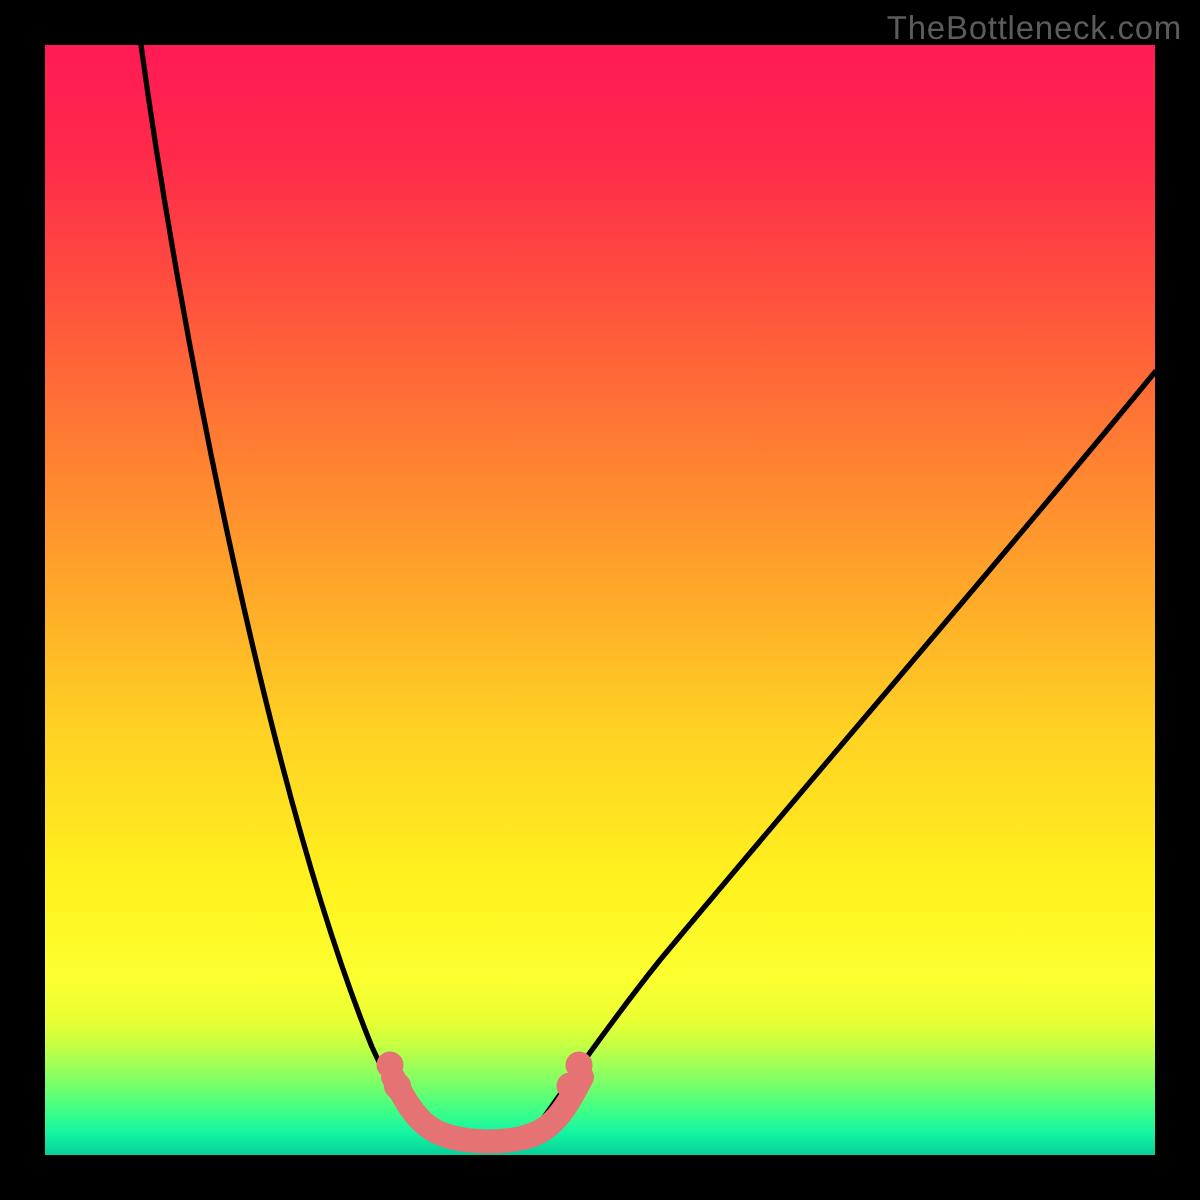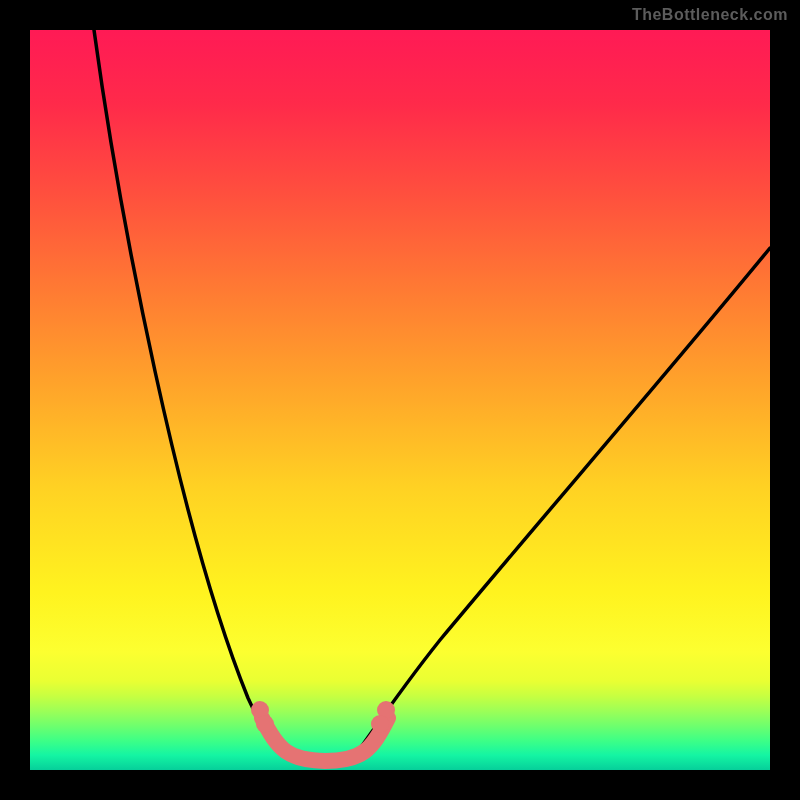--- a/index.html
+++ b/index.html
@@ -43,22 +43,22 @@
   }
   .svg-layer {
     position: absolute;
     left: 0; top: 0;
   }
   .watermark {
     position: absolute;
     top: 6px;
     right: 12px;
     color: #5c5c5c;
-    font-size: 16px;
-    font-weight: 700;
+    font-size: 22px;
+    font-weight: 400;
     letter-spacing: 0.5px;
   }
 </style>
 </head>
 <body>
 
 <div class="frame">
   <div class="gradient"></div>
 
   <svg class="svg-layer" width="740" height="740" viewBox="0 0 740 740">

